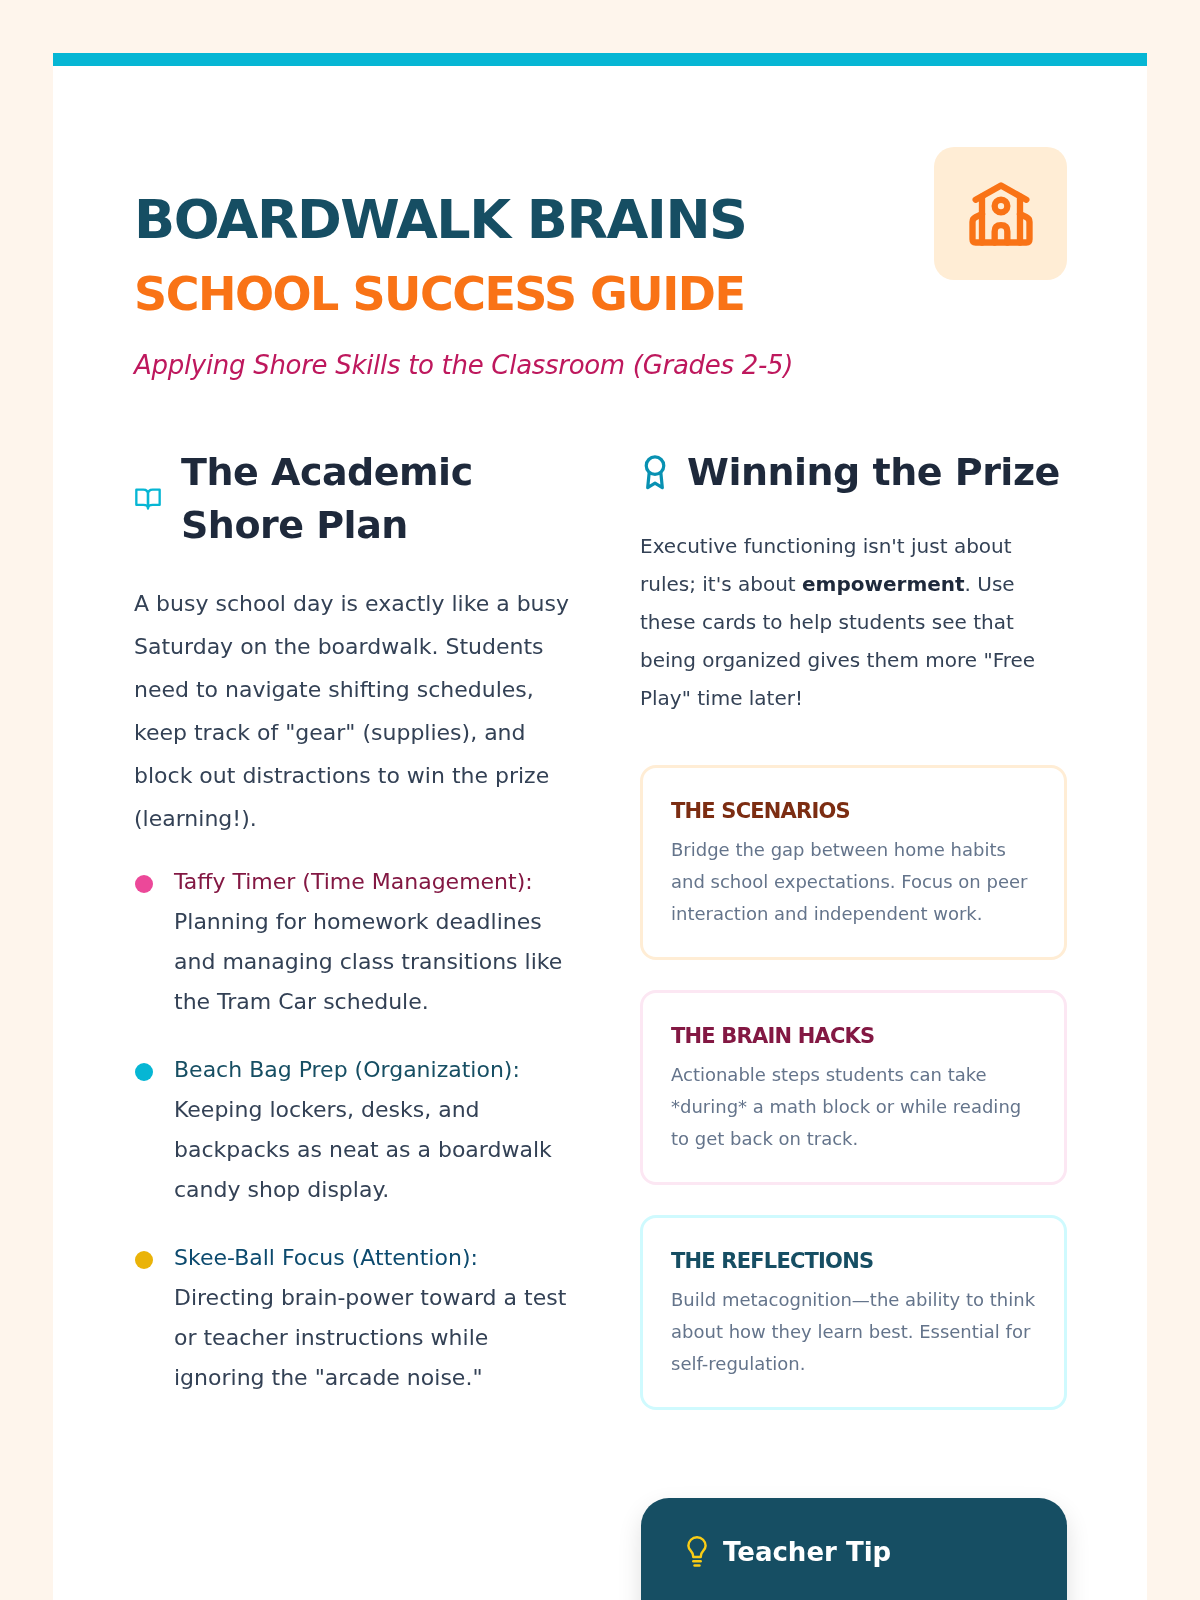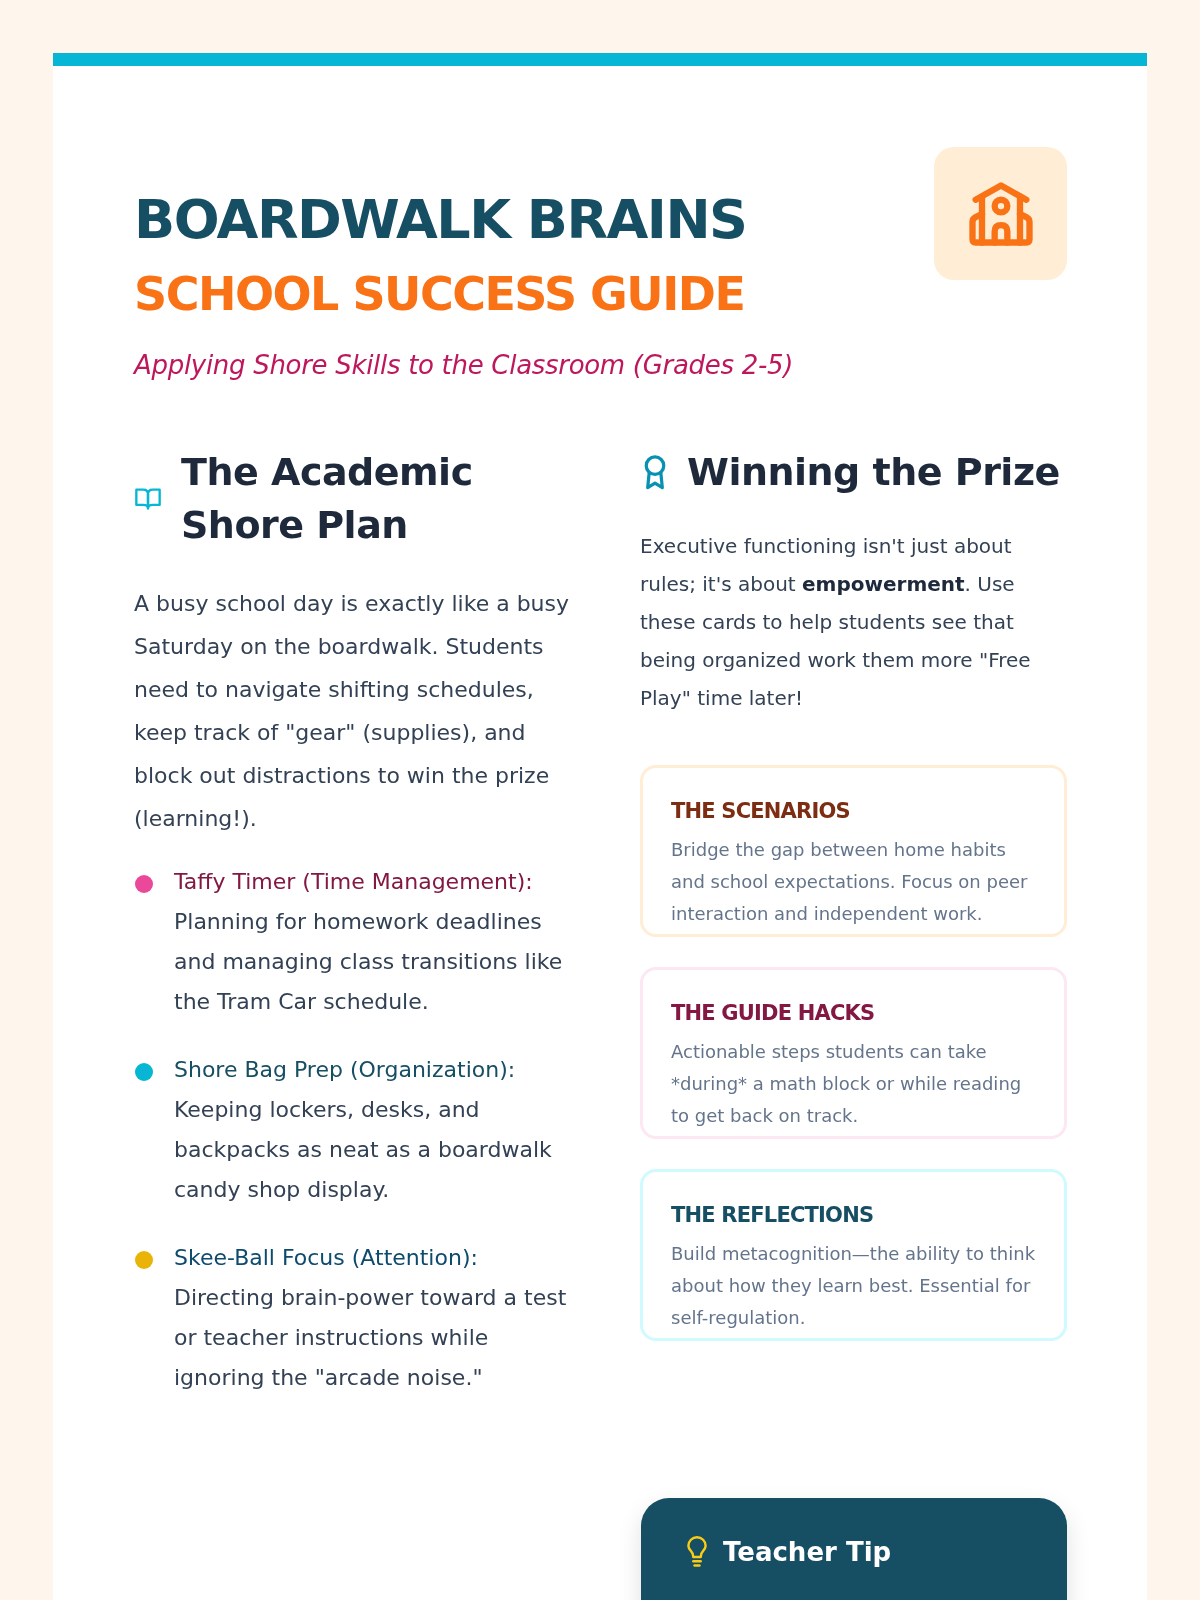--- a/index.html
+++ b/index.html
@@ -90,21 +90,21 @@
     font-size: 20px;
     line-height: 38px;
     color: #334155;
   }
   .intro-right b { color: #1E293B; }
   .info-card {
     margin-top: 0;
     border-radius: 16px;
     border: 3px solid #FFEDD5;
     padding: 28px 28px 15px 28px;
-    height: 172px;
+    height: 195px;
     background: #fff;
   }
   .info-card + .info-card { margin-top: 30px; }
   .info-card .card-title {
     font-weight: 700;
     font-size: 21px;
     letter-spacing: -0.8px;
     line-height: 30px;
     margin-bottom: 8px;
   }
@@ -166,49 +166,49 @@
 
     <p class="intro-left">A busy school day is exactly like a busy Saturday on the boardwalk. Students need to navigate shifting schedules, keep track of "gear" (supplies), and block out distractions to win the prize (learning!).</p>
 
     <ul class="bullets">
       <li>
         <span class="dot" style="background:#EC4899"></span>
         <span class="lead" style="color:#831843">Taffy Timer (Time Management):</span><span> Planning for homework deadlines and managing class transitions like the Tram Car schedule.</span>
       </li>
       <li>
         <span class="dot" style="background:#06B6D4"></span>
-        <span class="lead" style="color:#164E63">Shore Bag Prep (Organization):</span><span> Keeping lockers, desks, and backpacks as neat as a boardwalk candy shop display.</span>
+        <span class="lead" style="color:#164E63">Beach Bag Prep (Organization):</span><span> Keeping lockers, desks, and backpacks as neat as a boardwalk candy shop display.</span>
       </li>
       <li>
         <span class="dot" style="background:#EAB308"></span>
         <span class="lead" style="color:#0c4a6e">Skee-Ball Focus (Attention):</span><span> Directing brain-power toward a test or teacher instructions while ignoring the "arcade noise."</span>
       </li>
     </ul>
   </div>
 
   <div class="col-right">
     <div class="section-head">
       <span class="icon">
         <svg width="30" height="38" viewBox="0 0 20 26" fill="none" stroke="#0891B2" stroke-width="2.2" stroke-linecap="round" stroke-linejoin="round">
           <circle cx="10" cy="8" r="6"></circle>
           <path d="M6 13 L5 23 L10 20 L15 23 L14 13"></path>
         </svg>
       </span>
       <h3 class="section-title">Winning the Prize</h3>
     </div>
 
-    <p class="intro-right"><span>Executive functioning isn't just about rules; it's about </span><b>empowerment</b><span>. Use these cards to help students see that being organized work them more "Free Play" time later!</span></p>
+    <p class="intro-right"><span>Executive functioning isn't just about rules; it's about </span><b>empowerment</b><span>. Use these cards to help students see that being organized gives them more "Free Play" time later!</span></p>
 
     <div class="cards">
       <div class="info-card" style="border-color:#FFEDD5">
         <div class="card-title" style="color:#7C2D12">THE SCENARIOS</div>
         <div class="card-body">Bridge the gap between home habits and school expectations. Focus on peer interaction and independent work.</div>
       </div>
       <div class="info-card" style="border-color:#FCE7F3">
-        <div class="card-title" style="color:#831843">THE GUIDE HACKS</div>
+        <div class="card-title" style="color:#831843">THE BRAIN HACKS</div>
         <div class="card-body">Actionable steps students can take *during* a math block or while reading to get back on track.</div>
       </div>
       <div class="info-card" style="border-color:#CFFAFE">
         <div class="card-title" style="color:#164E63">THE REFLECTIONS</div>
         <div class="card-body">Build metacognition—the ability to think about how they learn best. Essential for self-regulation.</div>
       </div>
     </div>
   </div>
 
   <div class="tip-box">

